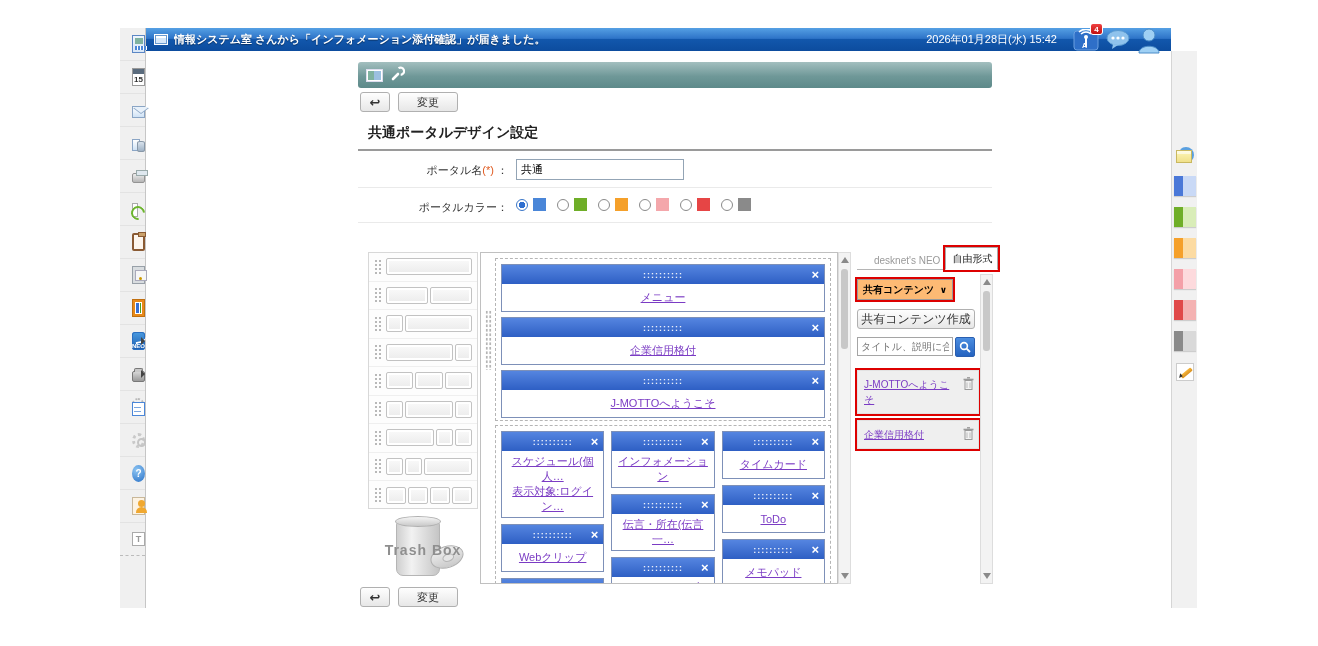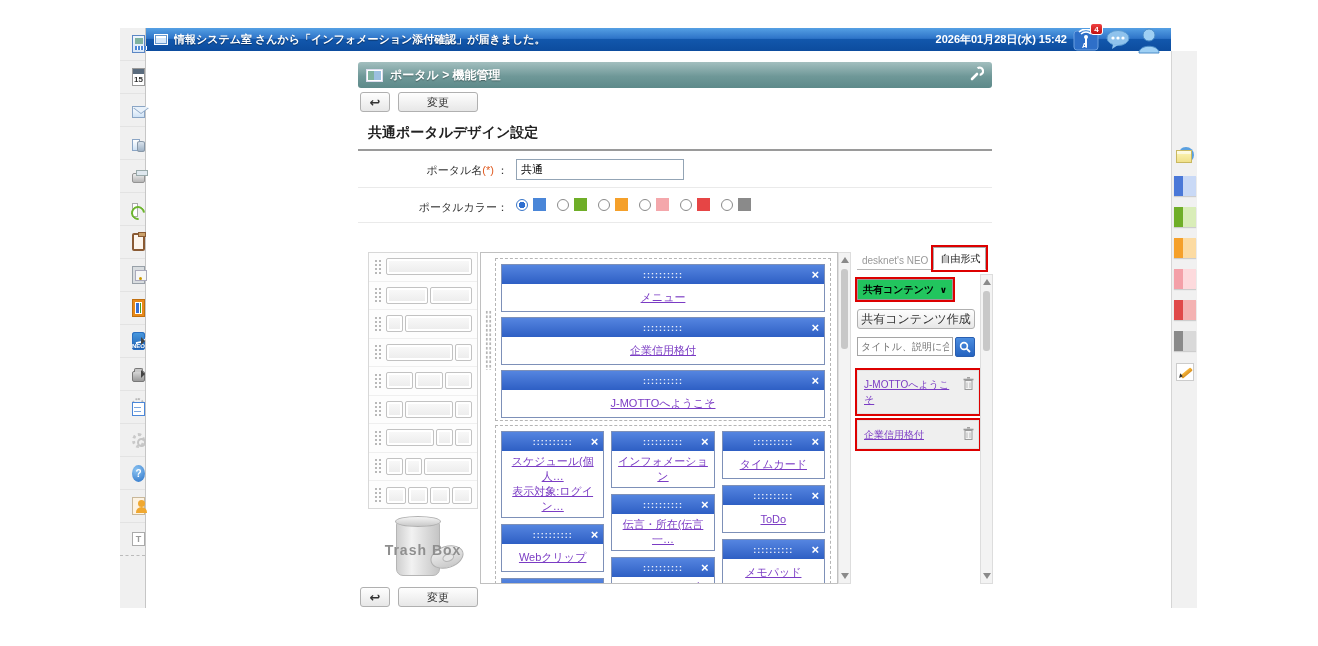--- a/index.html
+++ b/index.html
@@ -4,21 +4,21 @@
 <style>
   * { margin:0; padding:0; box-sizing:border-box; }
   html,body { width:1318px; height:646px; background:#fff; font-family:"Liberation Sans","DejaVu Sans",sans-serif; overflow:hidden; position:relative; }
   .app { position:absolute; left:120px; top:28px; width:1077px; height:580px; background:#fff; }
 
   
   .topbar { position:absolute; left:26px; top:0; right:26px; height:23px;
     background:linear-gradient(#55a0e4 0%, #2e74c8 45%, #1257ac 50%, #0c4c9e 100%);
     color:#fff; font-size:11px; display:flex; align-items:center; padding:0 8px; gap:6px; }
   .topbar .msg { font-weight:bold; text-shadow:0 1px 1px rgba(0,0,0,.4); flex:1; white-space:nowrap; overflow:hidden; }
-  .topbar .date { font-weight:bold; white-space:nowrap; }
+  .topbar .date { font-weight:normal; margin-right:10px; white-space:nowrap; }
   .msg-ic { width:14px; height:11px; background:linear-gradient(#ffffff 0 3px,#d7e8fa 3px); border:1px solid #fff; box-shadow:inset 0 0 0 1px #6a9ad0; flex:none; }
   .tb-ic { position:relative; width:26px; height:22px; flex:none; }
   .badge { position:absolute; top:-6px; right:-4px; min-width:13px; height:12px; background:linear-gradient(#f04040,#c01010); border:1px solid #fff; border-radius:3px; color:#fff; font-size:8px; font-weight:bold; text-align:center; line-height:11px; padding:0 1px; }
 
   
   .sidebar { position:absolute; left:0; top:0; width:26px; height:100%; background:#f0f0f0; border-right:1px solid #c6c6c6; }
   .side-cell { width:100%; height:33px; border-bottom:1px solid #e3e3e3; display:flex; align-items:center; justify-content:center; position:relative;padding-left:12px; }
   .side-cell.dashed { border-bottom:1px dashed #bbb; }
   .flyout { position:absolute; right:0px; top:12px; width:0; height:0; border-top:4px solid transparent; border-bottom:4px solid transparent; border-left:4px solid #444; }
   .ico { position:relative; width:18px; height:18px; }
@@ -63,21 +63,21 @@
   
   .mod-header { position:absolute; left:238px; top:34px; width:634px; height:26px; border-radius:3px;
     background:linear-gradient(#a3bfbf,#6f9898 55%,#5d8a8a); display:flex; align-items:center; padding:0 8px; gap:7px;
     color:#fff; font-weight:bold; font-size:12px; text-shadow:0 1px 1px rgba(0,0,0,.35); }
   .mh-icon { width:17px; height:13px; background:#fff; border:1px solid #dde; padding:1px; flex:none; }
   .mh-icon i { display:block; width:100%; height:100%; background:linear-gradient(90deg,#7fb2a0 0 45%,#fff 45% 50%,#9cc0e0 50%); }
   .mod-header .crumb { flex:1; }
   .wrench { flex:none; }
 
   
-  .btn { display:inline-flex; align-items:center; justify-content:center; height:20px; padding:0 28px; font-size:11px; color:#333;
+  .btn { display:inline-flex; align-items:center; justify-content:center; height:20px; padding:0 18px; font-size:11px; color:#333;
     background:linear-gradient(#fefefe,#e7e7e7); border:1px solid #b0b0b0; border-radius:3px; cursor:pointer; }
   .btn-back { width:30px; padding:0; font-weight:bold; font-size:13px; }
   .toolbar-top { position:absolute; left:240px; top:64px; display:flex; gap:8px; }
   .toolbar-bottom { position:absolute; left:240px; top:559px; display:flex; gap:8px; }
 
   
   .formwrap { position:absolute; left:238px; top:92px; width:634px; font-size:11px; color:#333; }
   .sec-title { font-size:14px; font-weight:bold; color:#222; padding:4px 10px 7px; border-bottom:2px solid #9a9a9a; }
   .frow { display:flex; align-items:flex-start; padding:8px 0 7px; border-bottom:1px solid #eaeaea; }
   .flabel { width:150px; text-align:right; padding-top:4px; flex:none; }
@@ -127,24 +127,24 @@
   .vs-panel { left:860px; top:246px; height:310px; }
   .arr { position:absolute; left:2px; width:0; height:0; border-left:4.5px solid transparent; border-right:4.5px solid transparent; }
   .arr.up { top:4px; border-bottom:6px solid #8a8a8a; }
   .arr.down { bottom:4px; border-top:6px solid #8a8a8a; }
   .thumbbar { position:absolute; left:2px; width:7px; background:#c8c8c8; border-radius:3px; }
 
   
   .rpanel { position:absolute; left:737px; top:219px; width:122px; font-size:10px; }
   .tabs { display:flex; align-items:flex-end; height:23px; border-bottom:1px solid #b5b5b5; }
   .tab { padding:4px 5px 3px; white-space:nowrap; cursor:pointer; }
-  .tab-inactive { color:#999; }
+  .tab-inactive { color:#999;margin-left:12px; }
   .tab-active { background:#fff; border:1px solid #aaa; border-bottom:1px solid #fff; margin-bottom:-1px; color:#222;padding-left:6px; }
   .annot { box-shadow:0 0 0 2px #dd0000; }
-  .dropdown { margin:9px 0 0 0; width:96px; height:21px; background:#22c55e; border:1px solid #999; display:flex; align-items:center; justify-content:space-between; padding:0 5px; font-weight:bold; cursor:pointer; }
+  .dropdown { margin:9px 0 0 0; width:96px; height:21px; background:#fdba74; border:1px solid #999; display:flex; align-items:center; justify-content:space-between; padding:0 5px; font-weight:bold; cursor:pointer; }
   .dd-chev { font-size:9px; }
   .mkbtn { margin-top:9px; width:118px; height:20px; font-size:12px; padding:0; }
   .searchrow { margin-top:8px; display:flex; gap:2px; }
   .search-input { width:96px; height:19px; border:1px solid #a5a5a5; font-size:10px; padding:1px 3px; font-family:inherit; }
   .search-btn { width:20px; height:20px; border:1px solid #2a5fb0; border-radius:2px; background:linear-gradient(#4b8de0,#2563c0); display:flex; align-items:center; justify-content:center; cursor:pointer; }
   .items { margin-top:13px; display:flex; flex-direction:column; gap:6px; }
   .item { background:#efefef; border:1px solid #e2e2e2; padding:6px 4px 6px 6px; display:flex; align-items:flex-start; gap:4px; }
   .item .lnk { font-size:10px; width:88px; word-break:break-all; line-height:1.5; }
   .trash-ic { margin-left:auto; flex:none; cursor:pointer; }
 
@@ -252,21 +252,20 @@
       </div>
     <div class="side-cell dashed">
         <span class="ico i-text"><span>T</span></span>
       </div>
   </div>
 
   <div class="mod-header">
     <span class="mh-icon">
         <i></i>
       </span>
-    <span class="crumb">ポータル &gt; 機能管理</span>
     <span class="wrench">
       <svg width="15" height="15" viewBox="0 0 15 15">
         <path d="M3 13 L8 8" stroke="#fff" stroke-width="2.6" stroke-linecap="round"></path>
         <path d="M8.5 2.2 a3.6 3.6 0 1 1 2.2 6.6" fill="none" stroke="#fff" stroke-width="2.2"></path>
       </svg>
     </span>
   </div>
 
   <div class="toolbar-top">
     <span class="btn btn-back">↩</span>

